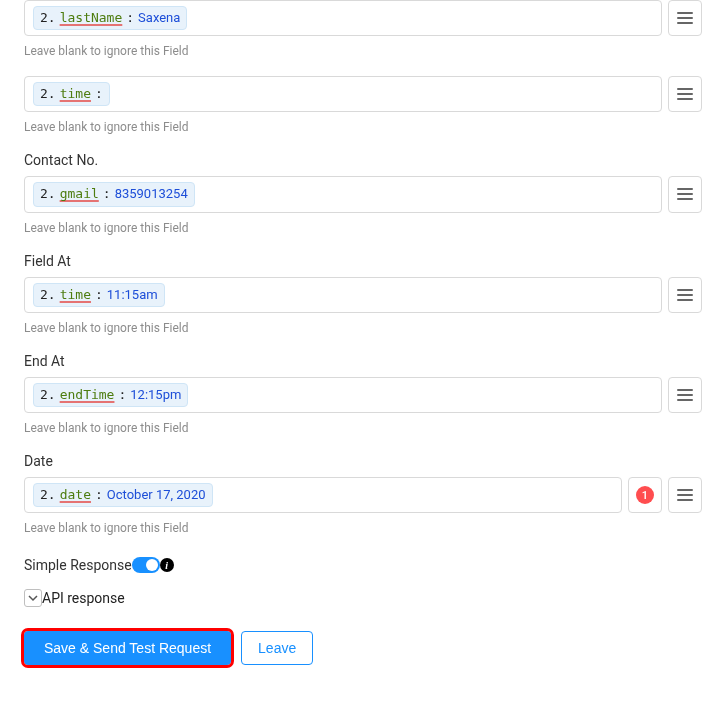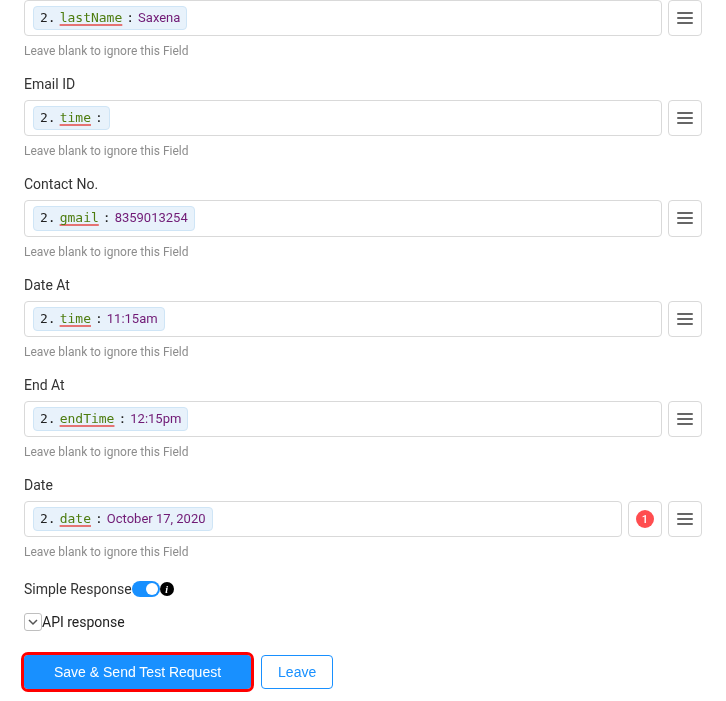--- a/index.html
+++ b/index.html
@@ -58,21 +58,21 @@
     color: #4d7c0f;
     text-decoration: underline;
     text-decoration-color: #e57373;
     text-decoration-thickness: 2px;
     text-underline-offset: 2px;
   }
   .tag .colon {
     color: #222;
   }
   .tag .val {
-    color: #701a75;
+    color: #1d4ed8;
     font-family: -apple-system, BlinkMacSystemFont, "Segoe UI", Roboto, Helvetica, Arial, sans-serif;
   }
   .side-btn {
     width: 34px;
     border: 1px solid #d9d9d9;
     border-radius: 4px;
     display: flex;
     align-items: center;
     justify-content: center;
     background: #fff;
@@ -180,21 +180,21 @@
   .chevron-box svg { display:block; }
   .button-row {
     display: flex;
     gap: 10px;
   }
   .btn-primary {
     background: #1890ff;
     color: #fff;
     border: none;
     border-radius: 4px;
-    padding: 8px 30px;
+    padding: 8px 20px;
     font-size: 14px;
     cursor: pointer;
     outline: 3px solid #ff0000;
     outline-offset: 0px;
   }
   .btn-secondary {
     background: #fff;
     color: #1890ff;
     border: 1px solid #1890ff;
     border-radius: 4px;
@@ -223,21 +223,20 @@
             <span></span>
             <span></span>
             <span></span>
           </span>
       </div>
     </div>
     <div class="help-text">Leave blank to ignore this Field</div>
   </div>
 
   <div class="field-group">
-    <div class="field-label">Email ID</div>
     <div class="input-row">
       <div class="input-box">
         <span class="tag">
           <span class="idx">2.</span>
           <span class="key">time</span>
           <span class="colon">:</span>
         </span>
       </div>
       <div class="side-btn">
         <span class="menu-icon">
@@ -266,21 +265,21 @@
             <span></span>
             <span></span>
             <span></span>
           </span>
       </div>
     </div>
     <div class="help-text">Leave blank to ignore this Field</div>
   </div>
 
   <div class="field-group">
-    <div class="field-label">Date At</div>
+    <div class="field-label">Field At</div>
     <div class="input-row">
       <div class="input-box">
         <span class="tag">
           <span class="idx">2.</span>
           <span class="key">time</span>
           <span class="colon">:</span>
           <span class="val">11:15am</span>
         </span>
       </div>
       <div class="side-btn">

